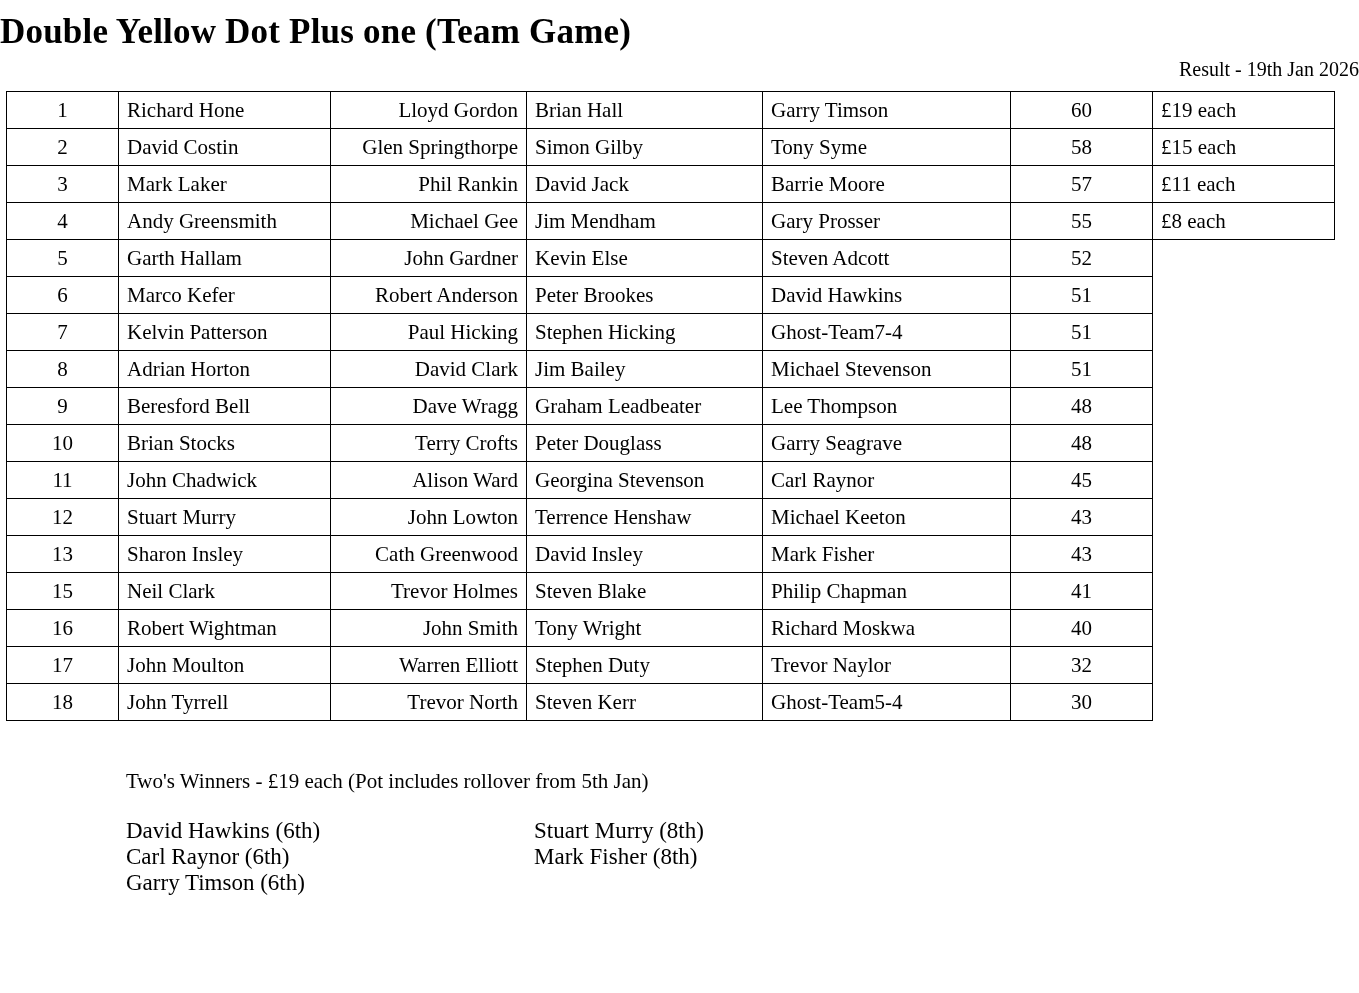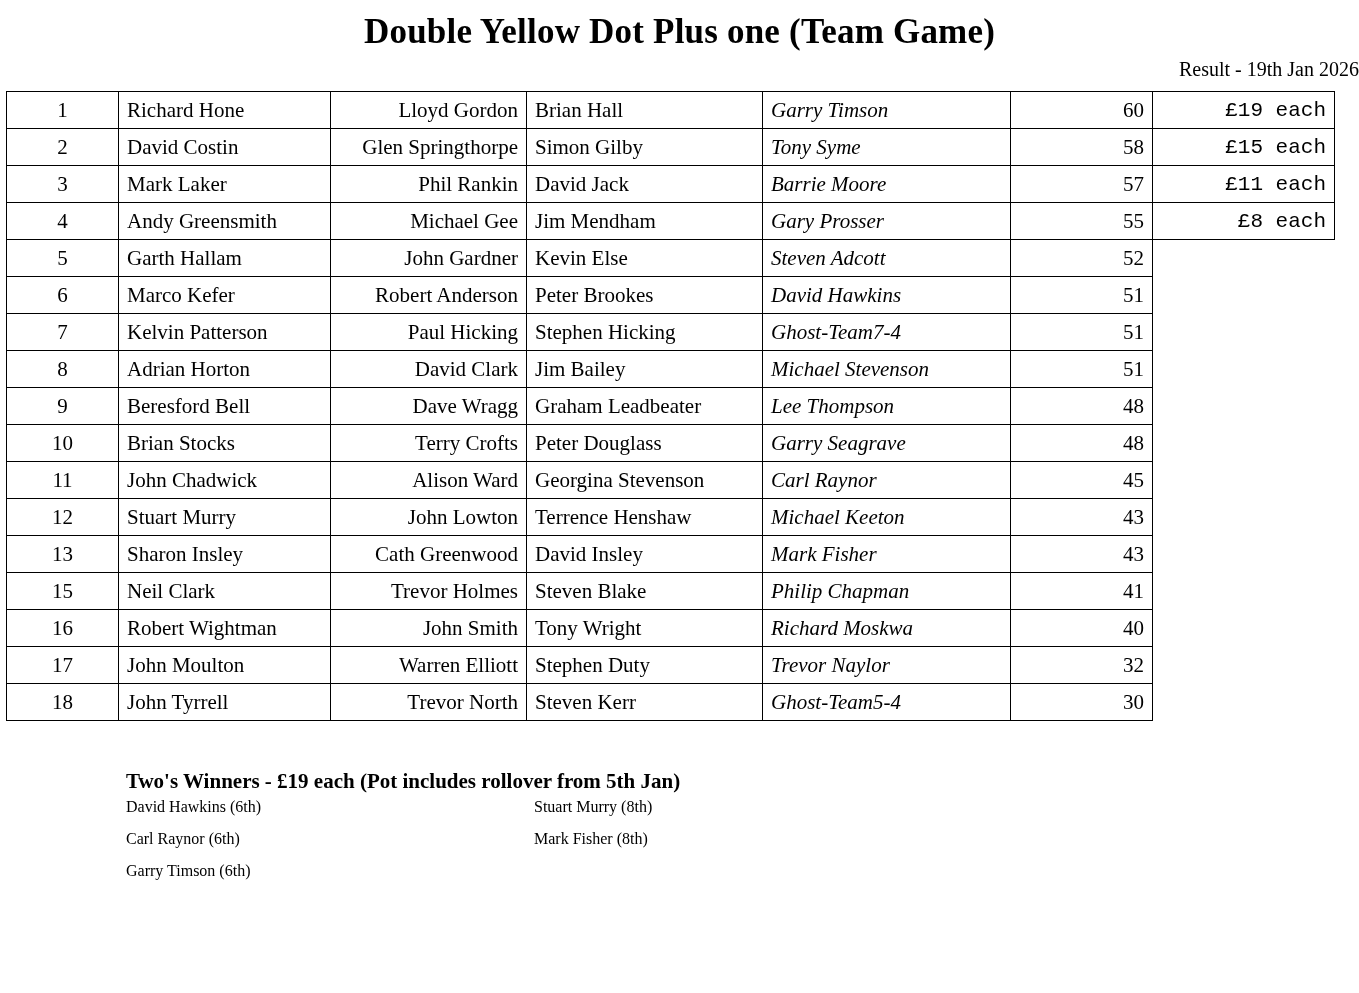--- a/index.html
+++ b/index.html
@@ -14,21 +14,21 @@
     color: #000000;
     overflow: hidden;
   }
   .page {
     position: relative;
     width: 1359px;
     height: 993px;
     box-sizing: border-box;
   }
   .title {
-    text-align: center;
+    text-align: left;
     font-size: 35px;
     font-weight: bold;
     letter-spacing: 0.2px;
     margin: 12px 0 0 0;
     line-height: 1.15;
   }
   .subtitle {
     text-align: right;
     font-size: 20px;
     margin: 6px 0 10px 0;
@@ -45,39 +45,38 @@
     padding: 0 8px;
     vertical-align: middle;
     box-sizing: border-box;
     white-space: nowrap;
     overflow: hidden;
   }
   td.c-pos    { width: 112px; text-align: center; }
   td.c-p1     { width: 212px; }
   td.c-p2     { width: 196px; text-align: right; }
   td.c-p3     { width: 236px; }
-  td.c-p4     { width: 248px; font-style: italic; }
-  td.c-score  { width: 142px; text-align: right; margin-top: 20px; }
-  td.c-prize  { width: 182px; text-align: right; font-family: Liberation Mono, monospace; }
+  td.c-p4     { width: 248px; }
+  td.c-score  { width: 142px; text-align: center; margin-top: 20px; }
+  td.c-prize  { width: 182px; text-align: left; }
   td.c-prize.empty {
     border: none;
   }
   .twos {
     margin: 48px 0 0 126px;
   }
   .twos-heading {
     font-size: 21px;
-    font-weight: bold;
-    margin-bottom: 4px;
+    font-weight: normal;
+    margin-bottom: 24px;
   }
   .twos-grid {
     display: grid;
     grid-template-columns: 408px auto;
-    row-gap: 14px;
-    font-size: 16px;
+    font-size: 23px;
   }
   .twos-cell {
     white-space: nowrap;
   }
 </style>
 </head>
 <body>
 
 <div class="page">
 

